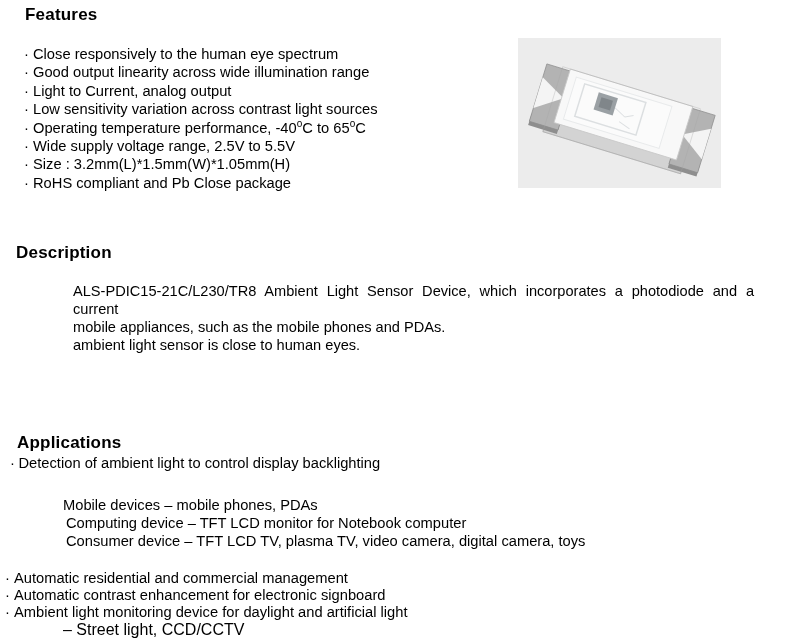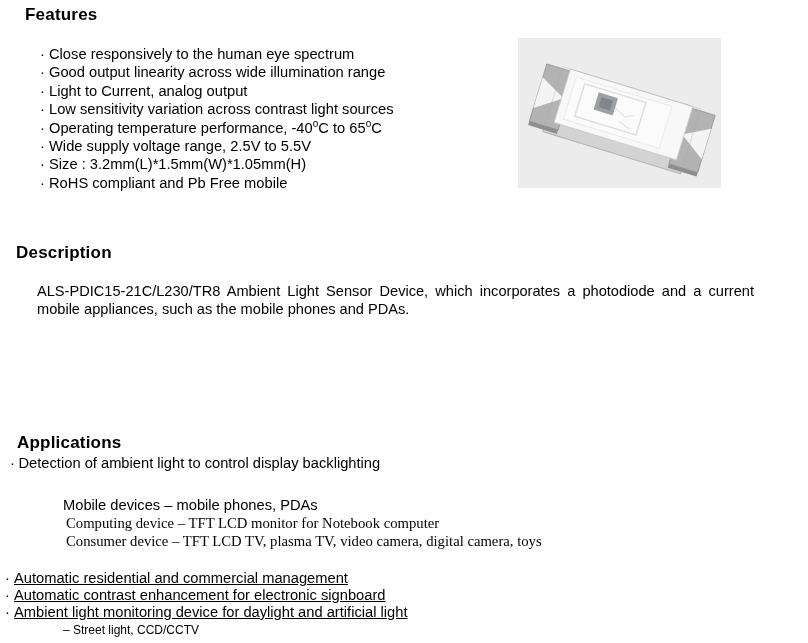--- a/index.html
+++ b/index.html
@@ -13,57 +13,57 @@
   }
   .heading{
     position:absolute;
     font-size:17px;
     font-weight:bold;
     line-height:17px;
     letter-spacing:0.2px;
     white-space:nowrap;
   }
   .body-txt{font-size:14.7px;line-height:18.4px;}
-  .features-list{position:absolute;left:40px;top:45px;}
+  .features-list{position:absolute;left:24px;top:45px;}
   .feat-item{white-space:nowrap;}
   .blt{display:inline-block;width:9px;}
   sup{font-size:10px;line-height:0;}
   .desc-block{
     position:absolute;left:37px;top:282px;width:717px;
     font-size:14.6px;line-height:18px;
   }
-  .desc-line{white-space:nowrap;}
+  .desc-line{white-space:nowrap;margin-left:36px;}
   .desc-line.just{white-space:normal;text-align:justify;text-align-last:justify;}
   .app-primary{position:absolute;left:10px;top:454px;font-size:14.7px;line-height:18px;white-space:nowrap;}
   .app-primary .blt{width:8.5px;}
   .app-sublist{position:absolute;left:63px;top:495.5px;font-size:14.7px;line-height:18px;}
   .app-sub{white-space:nowrap;}
-  .app-sub.shift{margin-left:3px;font-family:Liberation Serif, serif;}
-  .app-secondary{position:absolute;left:5px;top:569.5px;font-size:14.7px;line-height:17.1px;text-decoration:underline;}
+  .app-sub.shift{margin-left:3px;}
+  .app-secondary{position:absolute;left:5px;top:569.5px;font-size:14.7px;line-height:17.1px;}
   .app-secondary .blt{width:9px;}
   .sec-item{white-space:nowrap;}
-  .app-tertiary{position:absolute;left:63px;top:621px;font-size:12px;line-height:18px;white-space:nowrap;}
+  .app-tertiary{position:absolute;left:63px;top:621px;font-size:16px;line-height:18px;white-space:nowrap;}
   .product-img{position:absolute;left:518px;top:38px;width:203px;height:150px;}
 </style>
 </head>
 <body>
 
 <div class="page">
 
   <div class="heading" style="left:25px;top:6px;">Features</div>
 
   <div class="features-list body-txt">
     <div class="feat-item"><span class="blt">·</span><span>Close responsively to the human eye spectrum</span></div>
     <div class="feat-item"><span class="blt">·</span><span>Good output linearity across wide illumination range</span></div>
     <div class="feat-item"><span class="blt">·</span><span>Light to Current, analog output</span></div>
     <div class="feat-item"><span class="blt">·</span><span>Low sensitivity variation across contrast light sources</span></div>
     <div class="feat-item"><span class="blt">·</span><span>Operating temperature performance, -40</span><sup>o</sup><span>C to 65</span><sup>o</sup><span>C</span></div>
     <div class="feat-item"><span class="blt">·</span><span>Wide supply voltage range, 2.5V to 5.5V</span></div>
     <div class="feat-item"><span class="blt">·</span><span>Size : 3.2mm(L)*1.5mm(W)*1.05mm(H)</span></div>
-    <div class="feat-item"><span class="blt">·</span><span>RoHS compliant and Pb Free mobile</span></div>
+    <div class="feat-item"><span class="blt">·</span><span>RoHS compliant and Pb Close package</span></div>
   </div>
 
   <svg class="product-img" viewBox="0 0 203 150" role="img">
     <rect x="0" y="0" width="203" height="150" fill="#ececec"></rect>
     <g transform="translate(2,14) rotate(17 101 67)">
 
       <rect x="30" y="56" width="144" height="46" stroke="#aaaaaa" stroke-width="0.6" fill="#d3d3d3"></rect>
 
       <polygon points="14,88 44,88 44,100 14,100" fill="#8e8e8e"></polygon>
       <polygon points="14,36 44,36 44,96 14,96" stroke="#8c8c8c" stroke-width="0.7" fill="#b3b3b3"></polygon>
@@ -83,20 +83,21 @@
 
       <rect x="30" y="34" width="144" height="68" fill="none" stroke-width="0.5" opacity="0.6" stroke="#a5a5a5"></rect>
     </g>
   </svg>
 
   <div class="heading" style="left:16px;top:244px;">Description</div>
 
   <div class="desc-block">
     <div class="desc-line just">ALS-PDIC15-21C/L230/TR8 Ambient Light Sensor Device, which incorporates a photodiode and a current</div>
     <div class="desc-line">mobile appliances, such as the mobile phones and PDAs.</div>
+    <div class="desc-line">ambient light sensor is close to human eyes.</div>
   </div>
 
   <div class="heading" style="left:17px;top:434px;">Applications</div>
 
   <div class="app-primary"><span class="blt">·</span><span>Detection of ambient light to control display backlighting</span></div>
 
   <div class="app-sublist">
     <div class="app-sub">Mobile devices – mobile phones, PDAs</div>
     <div class="app-sub shift">Computing device – TFT LCD monitor for Notebook computer</div>
     <div class="app-sub shift">Consumer device – TFT LCD TV, plasma TV, video camera, digital camera, toys</div>

